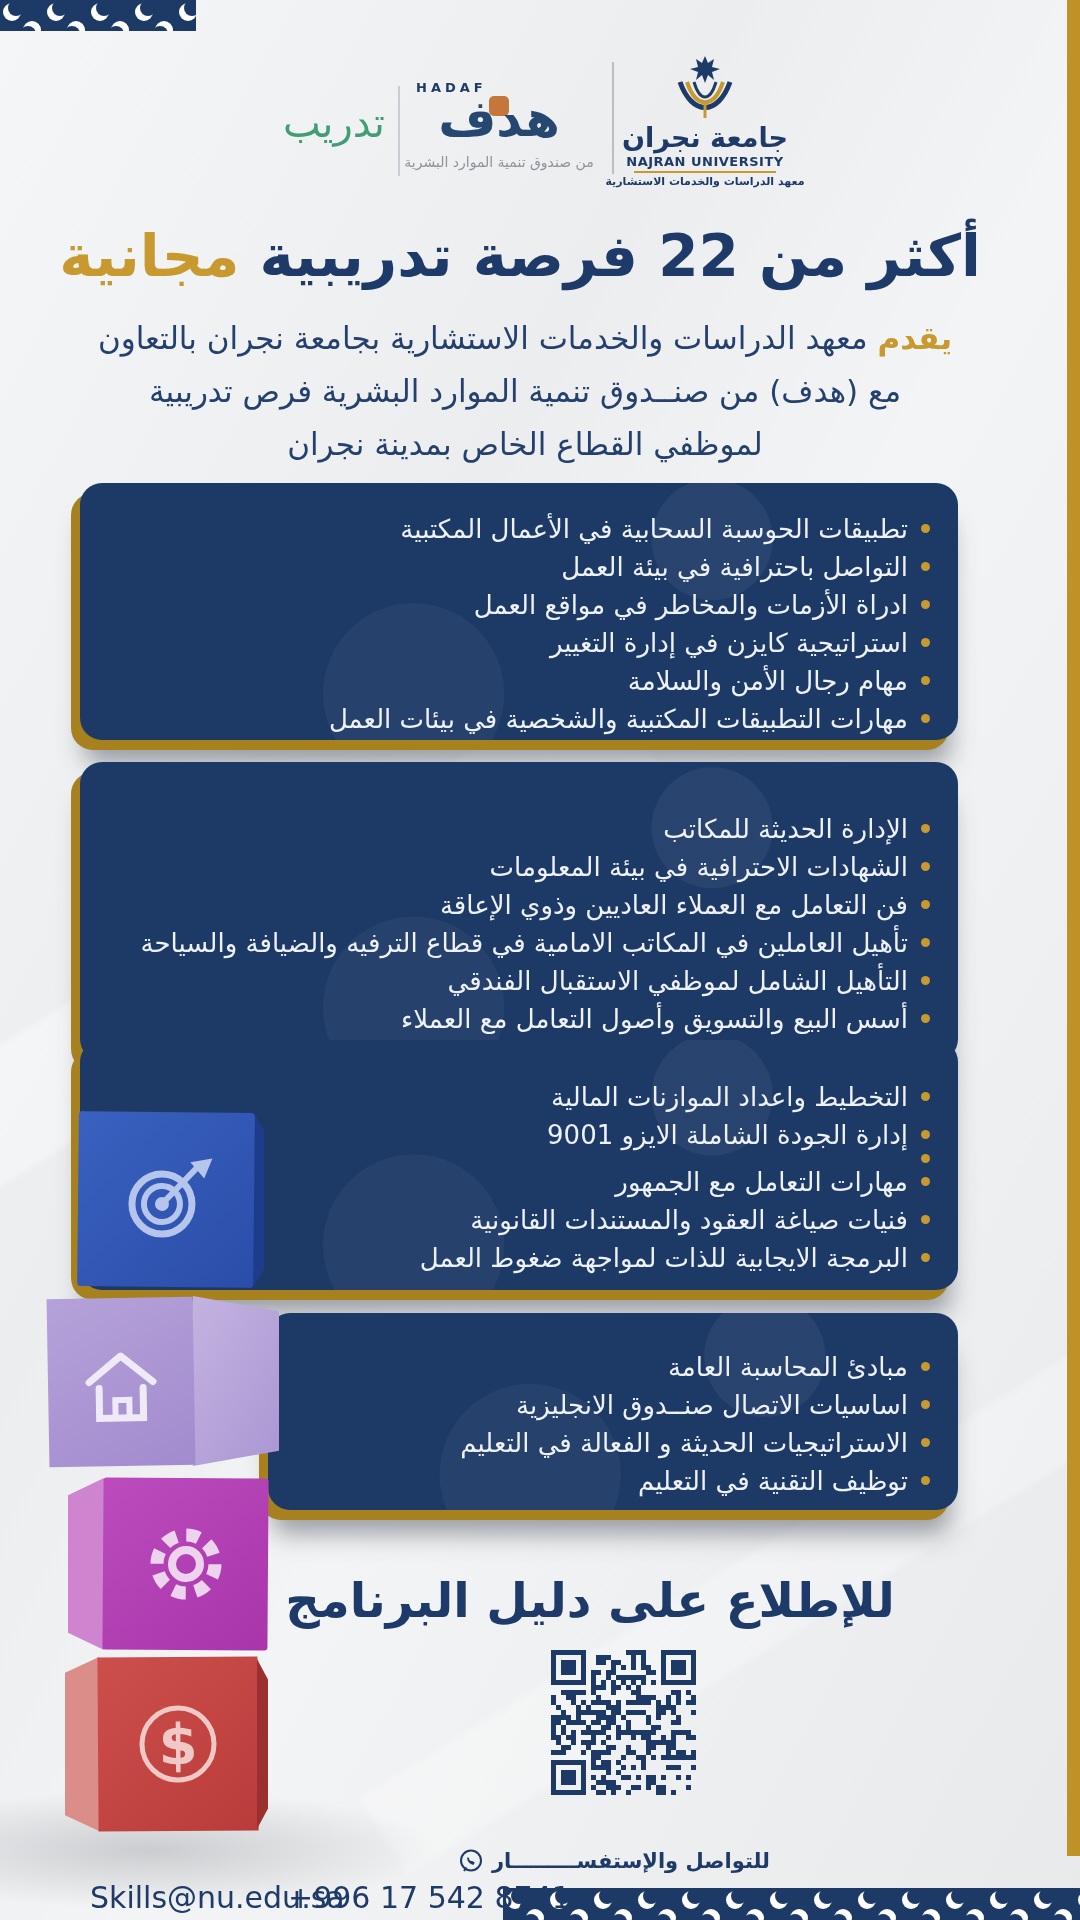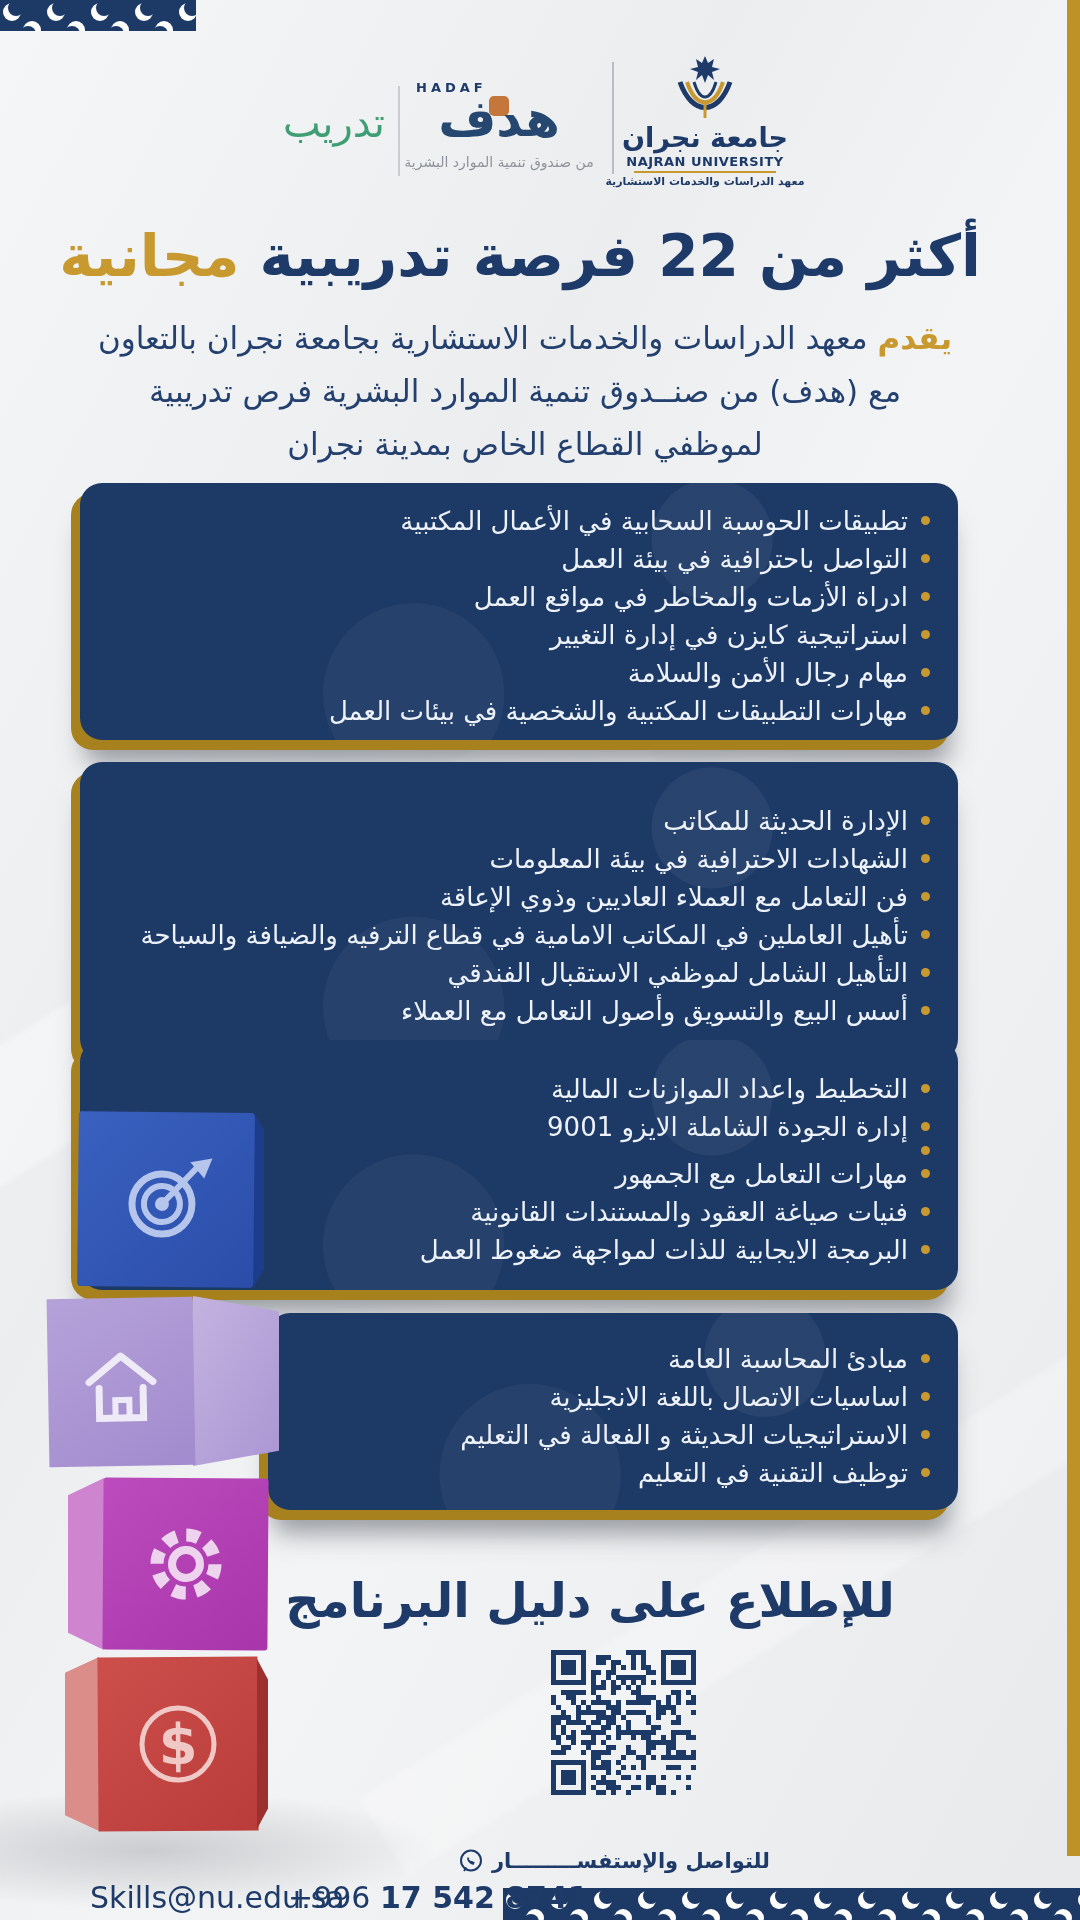--- a/index.html
+++ b/index.html
@@ -38,21 +38,21 @@
   
   .box{position:absolute;left:80px;width:878px;background:#1d3a66;border-radius:22px;
     background-image:radial-gradient(circle at 72% 22%,rgba(255,255,255,.05) 0 60px,transparent 61px),
                      radial-gradient(circle at 38% 82%,rgba(255,255,255,.04) 0 90px,transparent 91px);
     box-shadow:-9px 10px 0 0 #a8811f, -2px 30px 24px -6px rgba(70,75,85,.5);}
   .box1{top:483px;height:257px;}
   .box2{top:762px;height:299px;}
   .box3{top:1040px;height:250px;}
   .box4{top:1313px;left:268px;width:690px;height:197px;}
   .box ul{direction:rtl;display:flex;flex-direction:column;justify-content:center;
-    height:100%;margin:0;padding:4px 28px;list-style:none;}
+    height:100%;margin:0;padding:12px 28px;list-style:none;}
   .box li{display:flex;align-items:center;gap:13px;color:#edf1f8;font-size:26px;line-height:38px;}
   .dot{width:9px;height:9px;border-radius:50%;background:#c7992f;flex:none;}
   
   .cube{position:absolute;}
   .face{position:absolute;display:flex;align-items:center;justify-content:center;}
   .cube1{left:78px;top:1112px;width:187px;height:175px;}
   .cube1 .front{left:0;top:0;width:176px;height:175px;border-radius:4px;transform:rotate(.6deg);
     background:linear-gradient(135deg,#3a61c0,#2a4da8);}
   .cube1 .side{left:175px;top:0;width:11px;height:175px;background:#1d3c8c;
     clip-path:polygon(0 0,100% 10%,100% 90%,0 100%);}
@@ -75,21 +75,21 @@
     clip-path:polygon(0 0,100% 12%,100% 88%,0 100%);}
   
   .cta{position:absolute;top:1572px;left:220px;right:120px;margin:0;text-align:center;direction:rtl;
     font-size:48px;font-weight:bold;color:#1e3a68;}
   .qr{position:absolute;left:551px;top:1650px;width:145px;height:145px;}
   
   .wa-icon{position:absolute;left:458px;top:1848px;width:26px;height:26px;}
   .contact-label{position:absolute;left:492px;top:1849px;white-space:nowrap;font-size:21px;color:#1e3a68;font-weight:bold;}
   .email{position:absolute;left:90px;top:1880px;font-size:30px;color:#1e3a68;}
   .phone{position:absolute;left:288px;top:1880px;font-size:30px;color:#1e3a68;direction:ltr;}
-  .phone b{font-weight:bold;text-align:center;}
+  .phone b{font-weight:normal;text-align:center;}
 </style>
 </head>
 <body>
 
 <div class="canvas">
 
   <div class="sheen s1"></div>
   <div class="sheen s2"></div>
   <div class="floorshadow"></div>
 
@@ -237,21 +237,21 @@
   </section>
 
   <section class="box box4">
     <ul>
       <li>
           <span class="dot"></span>
           <span>مبادئ المحاسبة العامة</span>
         </li>
       <li>
           <span class="dot"></span>
-          <span>اساسيات الاتصال باللغة الانجليزية</span>
+          <span>اساسيات الاتصال صنــدوق الانجليزية</span>
         </li>
       <li>
           <span class="dot"></span>
           <span>الاستراتيجيات الحديثة و الفعالة في التعليم</span>
         </li>
       <li>
           <span class="dot"></span>
           <span>توظيف التقنية في التعليم</span>
         </li>
     </ul>

